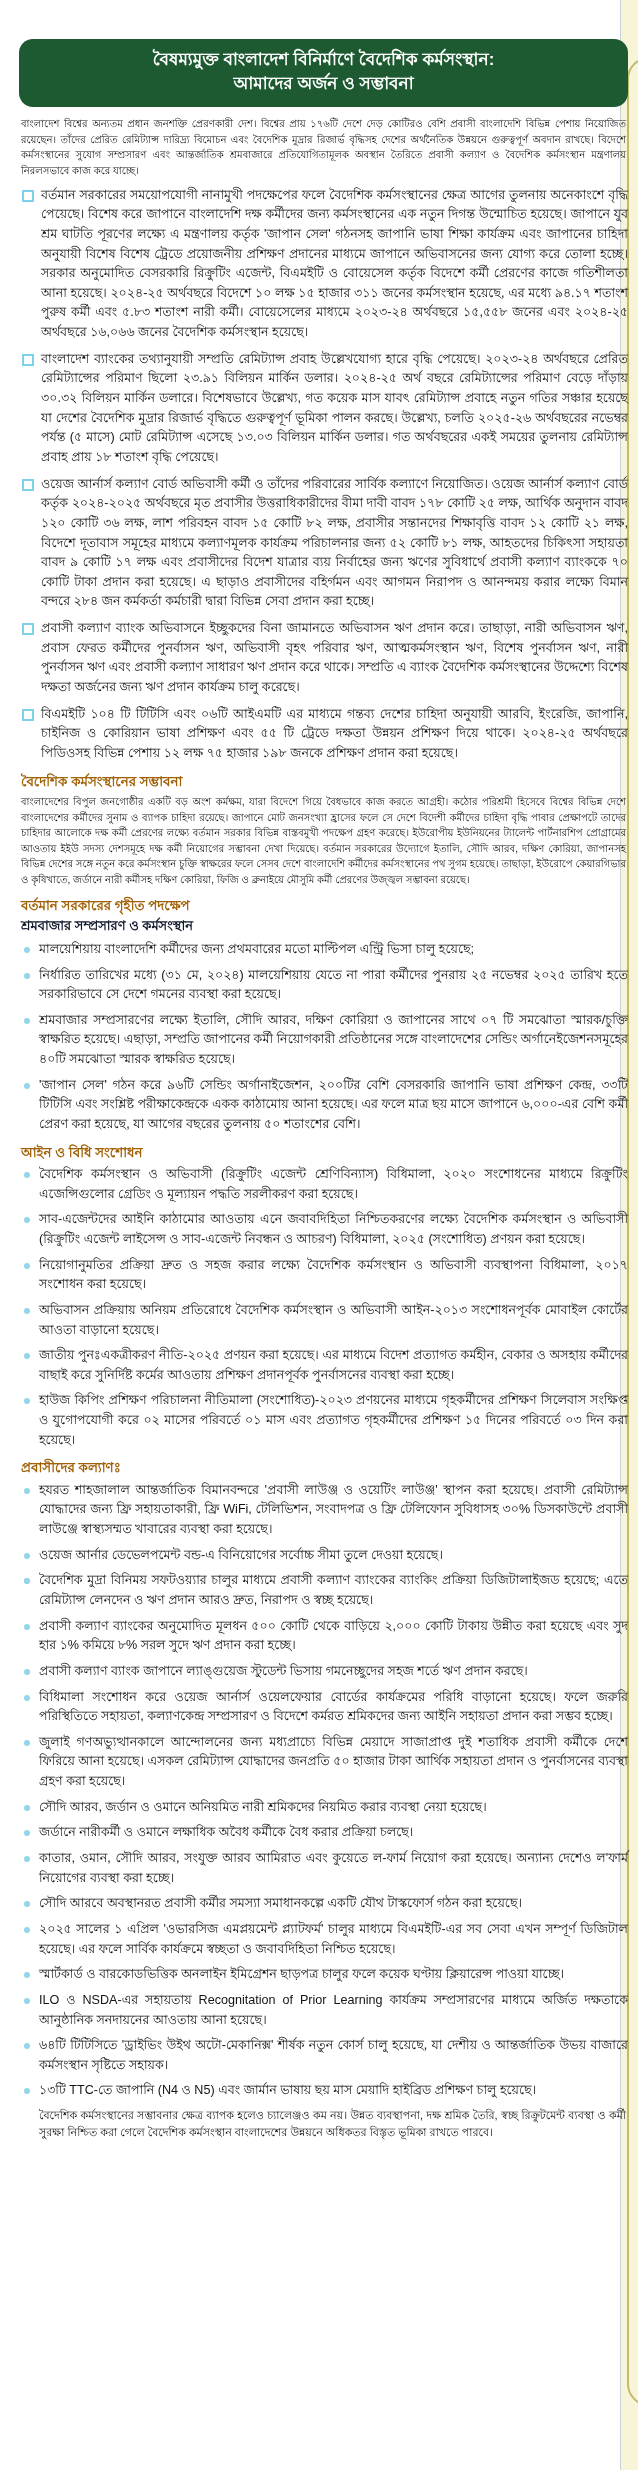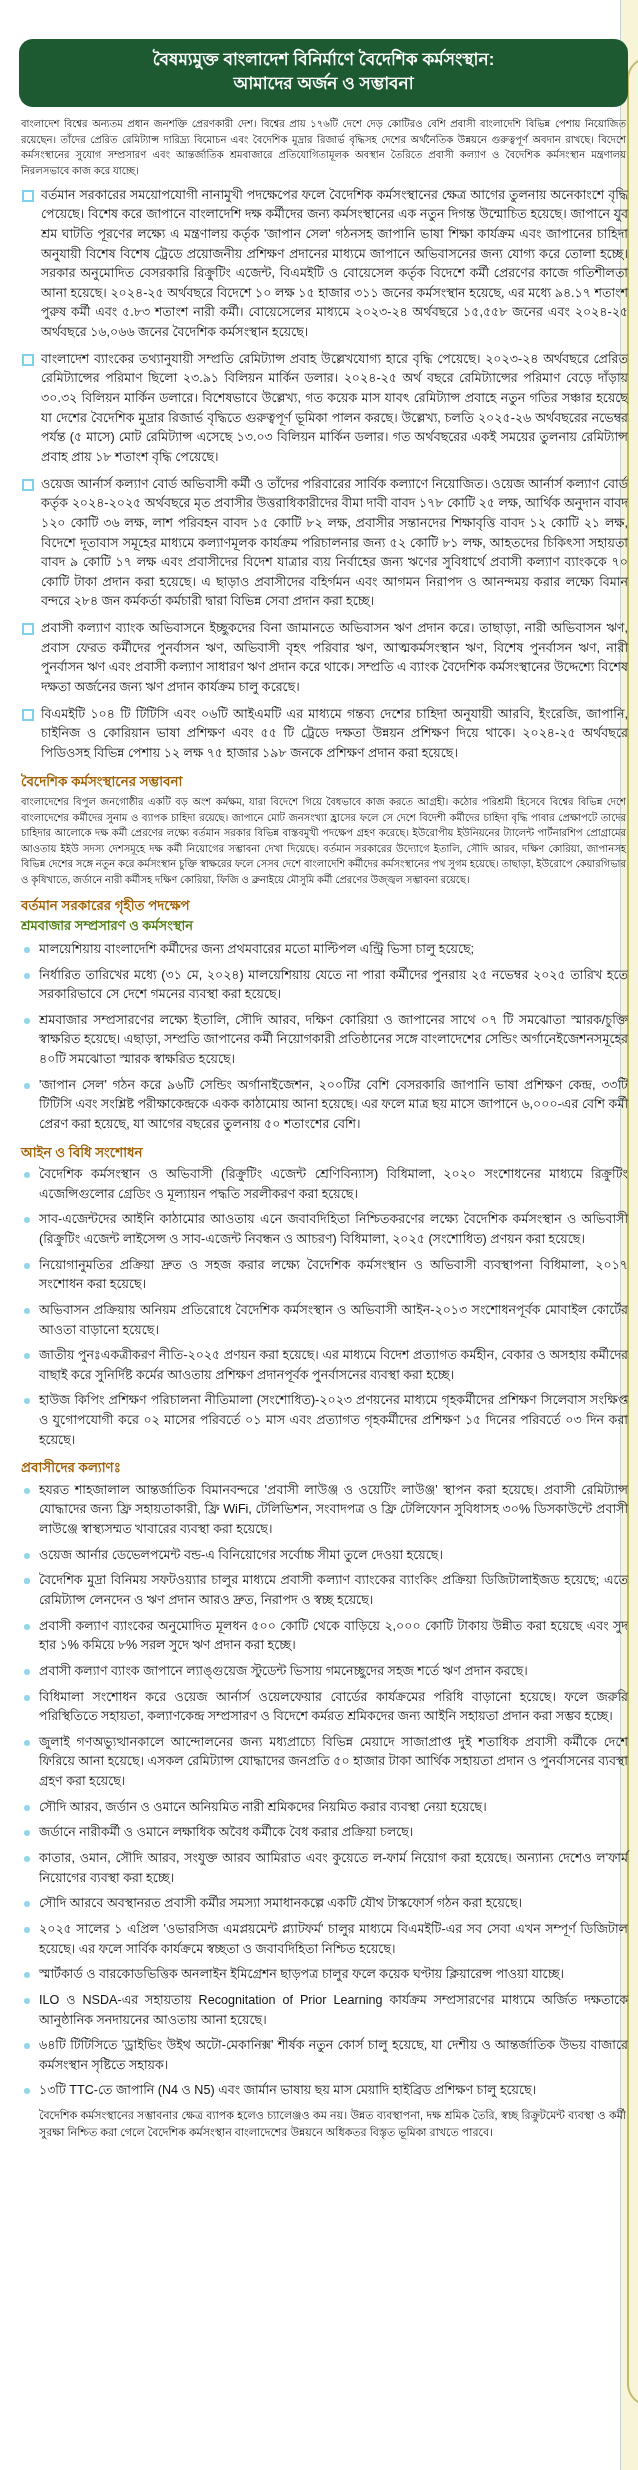--- a/index.html
+++ b/index.html
@@ -49,21 +49,21 @@
   }
   ul.dot-list>li .dot{
     position:absolute;left:5px;top:7px;width:6px;height:6px;
     border-radius:50%;background:#95d5ea;display:inline-block;
   }
   .h-blue{
     color:#a16207;font-weight:bold;font-size:13.4px;
     margin:9px 2px 4px 2px;line-height:1.3;
   }
   .h-dark{
-    color:#4d7c0f;font-weight:bold;font-size:13px;
+    color:#0f172a;font-weight:bold;font-size:13px;
     margin:2px 2px 5px 2px;line-height:1.3;
   }
   .conclusion{
     font-size:11px;line-height:1.56;text-align:justify;
     margin:2px 2px 0 20px;
   }
 </style>
 </head>
 <body>
 

